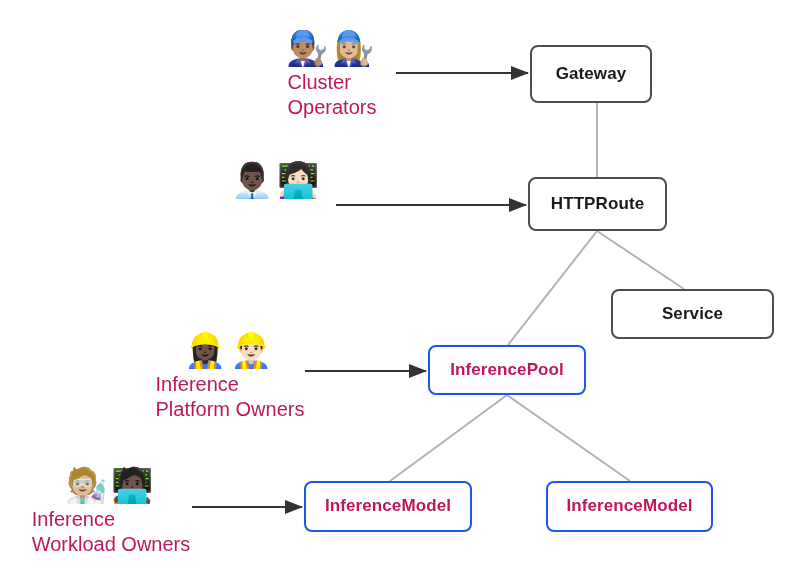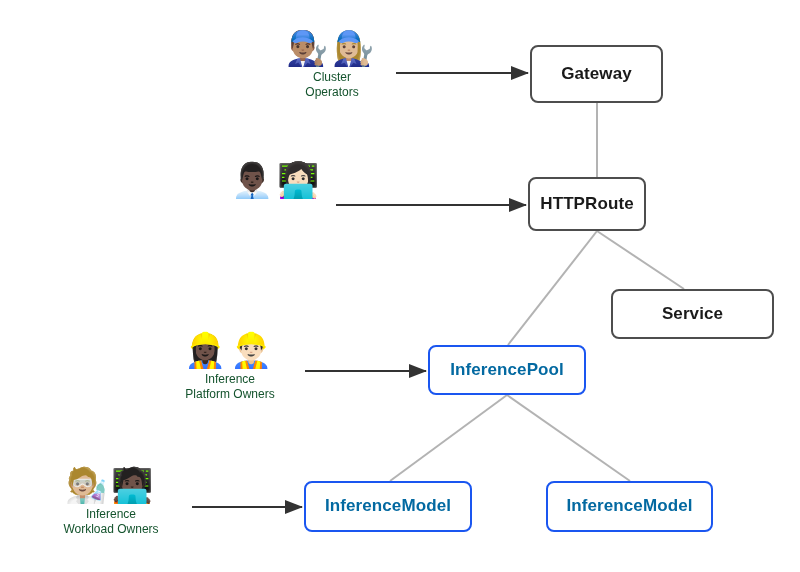--- a/index.html
+++ b/index.html
@@ -47,26 +47,26 @@
     border: 2px solid #4d4d4d;
   }
   .node.gw .node-label {
     color: #1a1a1a;
     font-size: 17px;
   }
   .node.inf {
     border: 2px solid #1a56f0;
   }
   .node.inf .node-label {
-    color: #0369a1;
+    color: #be185d;
     font-size: 17px;
   }
 
-  #node-gateway       { left: 530px; top: 45px;  width: 133px; height: 58px; }
-  #node-httproute     { left: 528px; top: 177px; width: 118px; height: 54px; }
+  #node-gateway       { left: 530px; top: 45px;  width: 122px; height: 58px; }
+  #node-httproute     { left: 528px; top: 177px; width: 139px; height: 54px; }
   #node-service       { left: 611px; top: 289px; width: 163px; height: 50px; }
   #node-inferencepool { left: 428px; top: 345px; width: 158px; height: 50px; }
   #node-model-left    { left: 304px; top: 481px; width: 168px; height: 51px; }
   #node-model-right   { left: 546px; top: 481px; width: 167px; height: 51px; }
 
   
   .persona {
     position: absolute;
     display: flex;
     flex-direction: column;
@@ -76,23 +76,23 @@
   .persona-emoji {
     font-family: "DejaVu Sans", sans-serif;
     font-size: 34px;
     line-height: 40px;
     letter-spacing: 3px;
     white-space: nowrap;
     user-select: none;
   }
   .persona-name {
     margin-top: 2px;
-    font-size: 12px;
-    color: #14532d;
-    text-align: center;
+    font-size: 20px;
+    color: #be185d;
+    text-align: left;
     line-height: 1.25;
     white-space: pre-line;
   }
 
   #persona-cluster-operators   { left: 237px; top: 28px;  }
   #persona-app-developers      { left: 182px; top: 160px; }
   #persona-platform-owners     { left: 135px; top: 330px; }
   #persona-workload-owners     { left: 16px;  top: 465px; }
 </style>
 </head>

